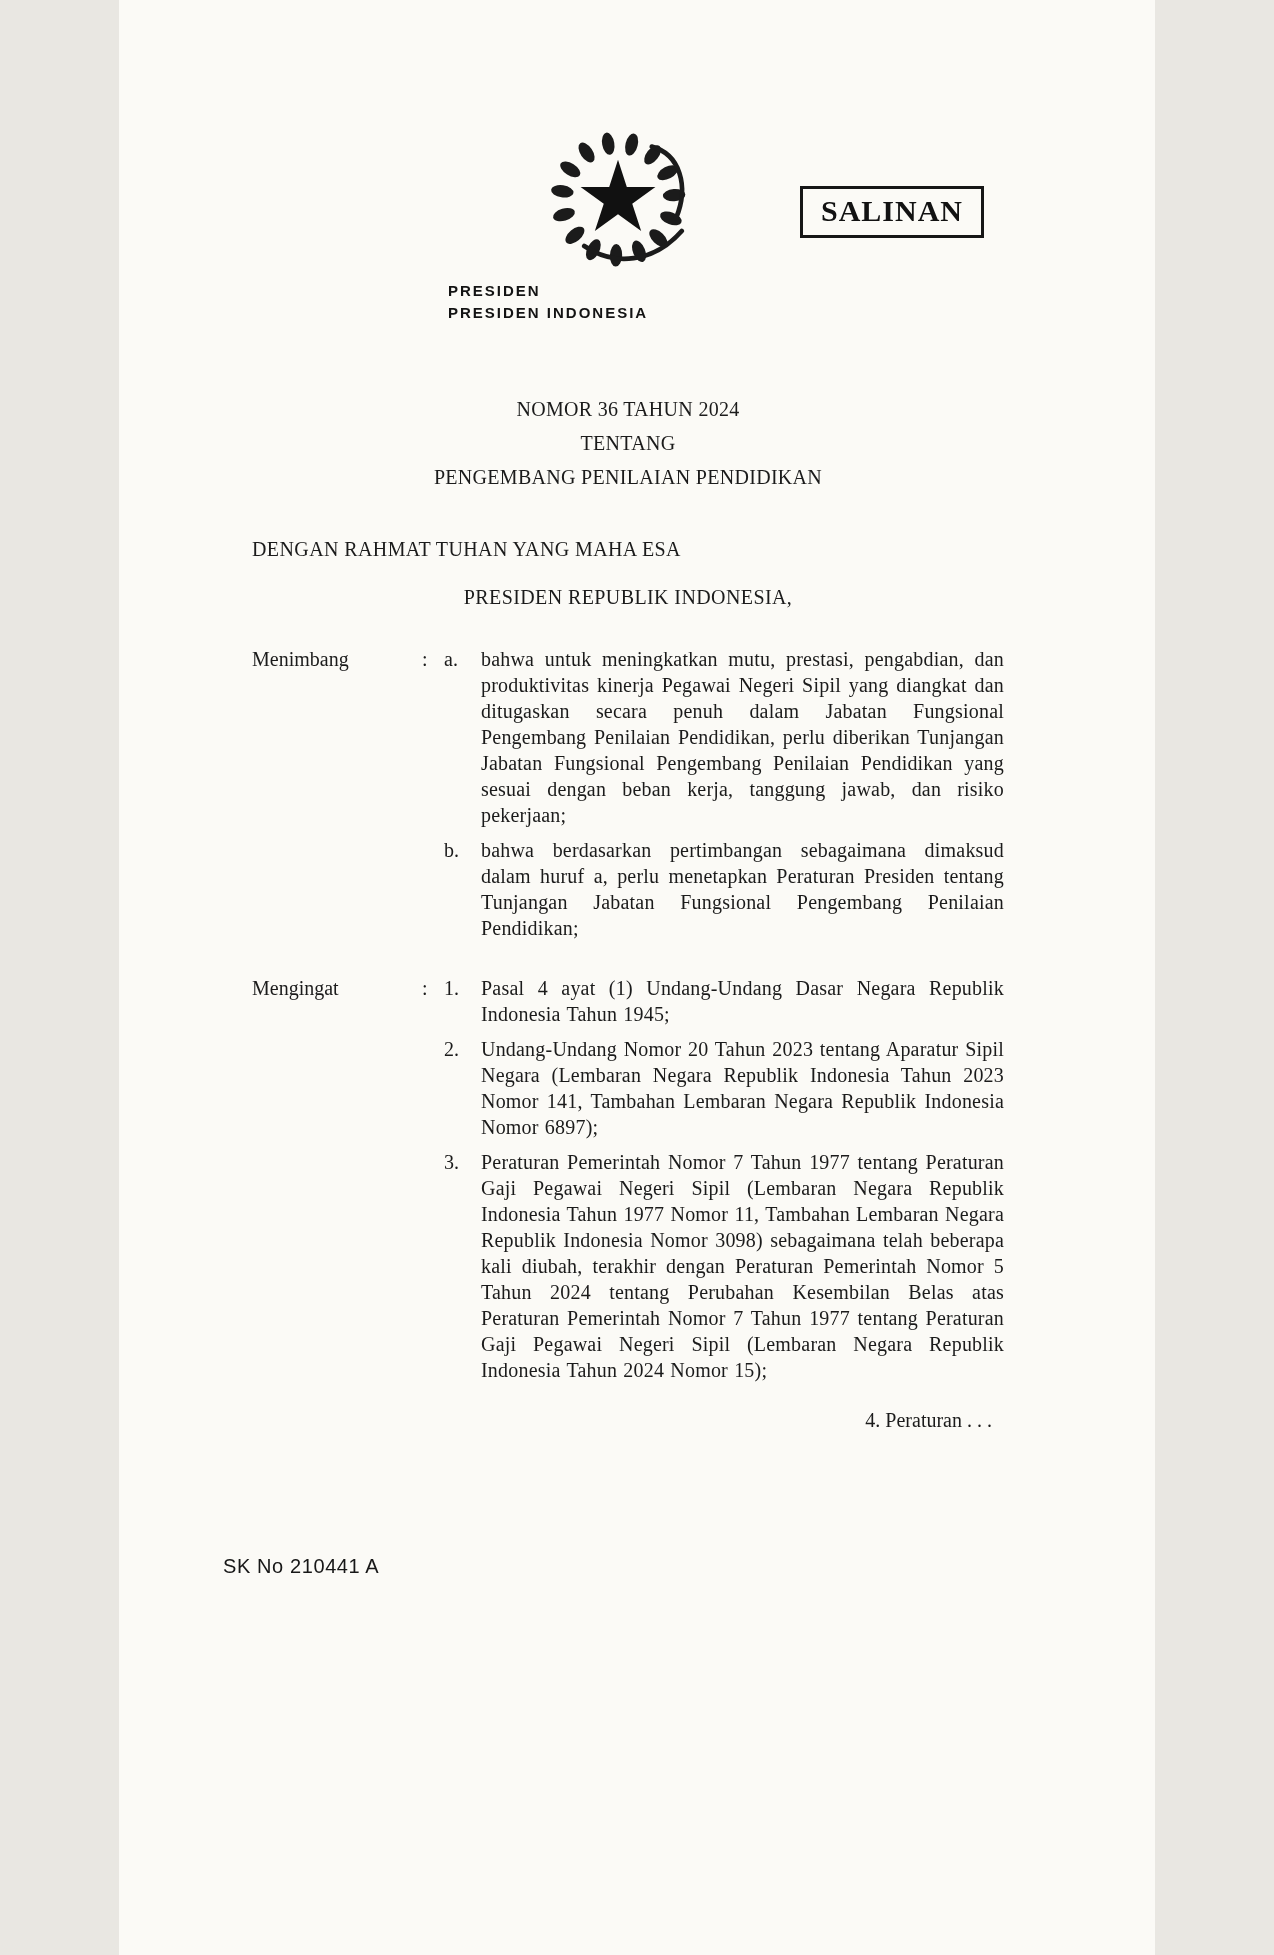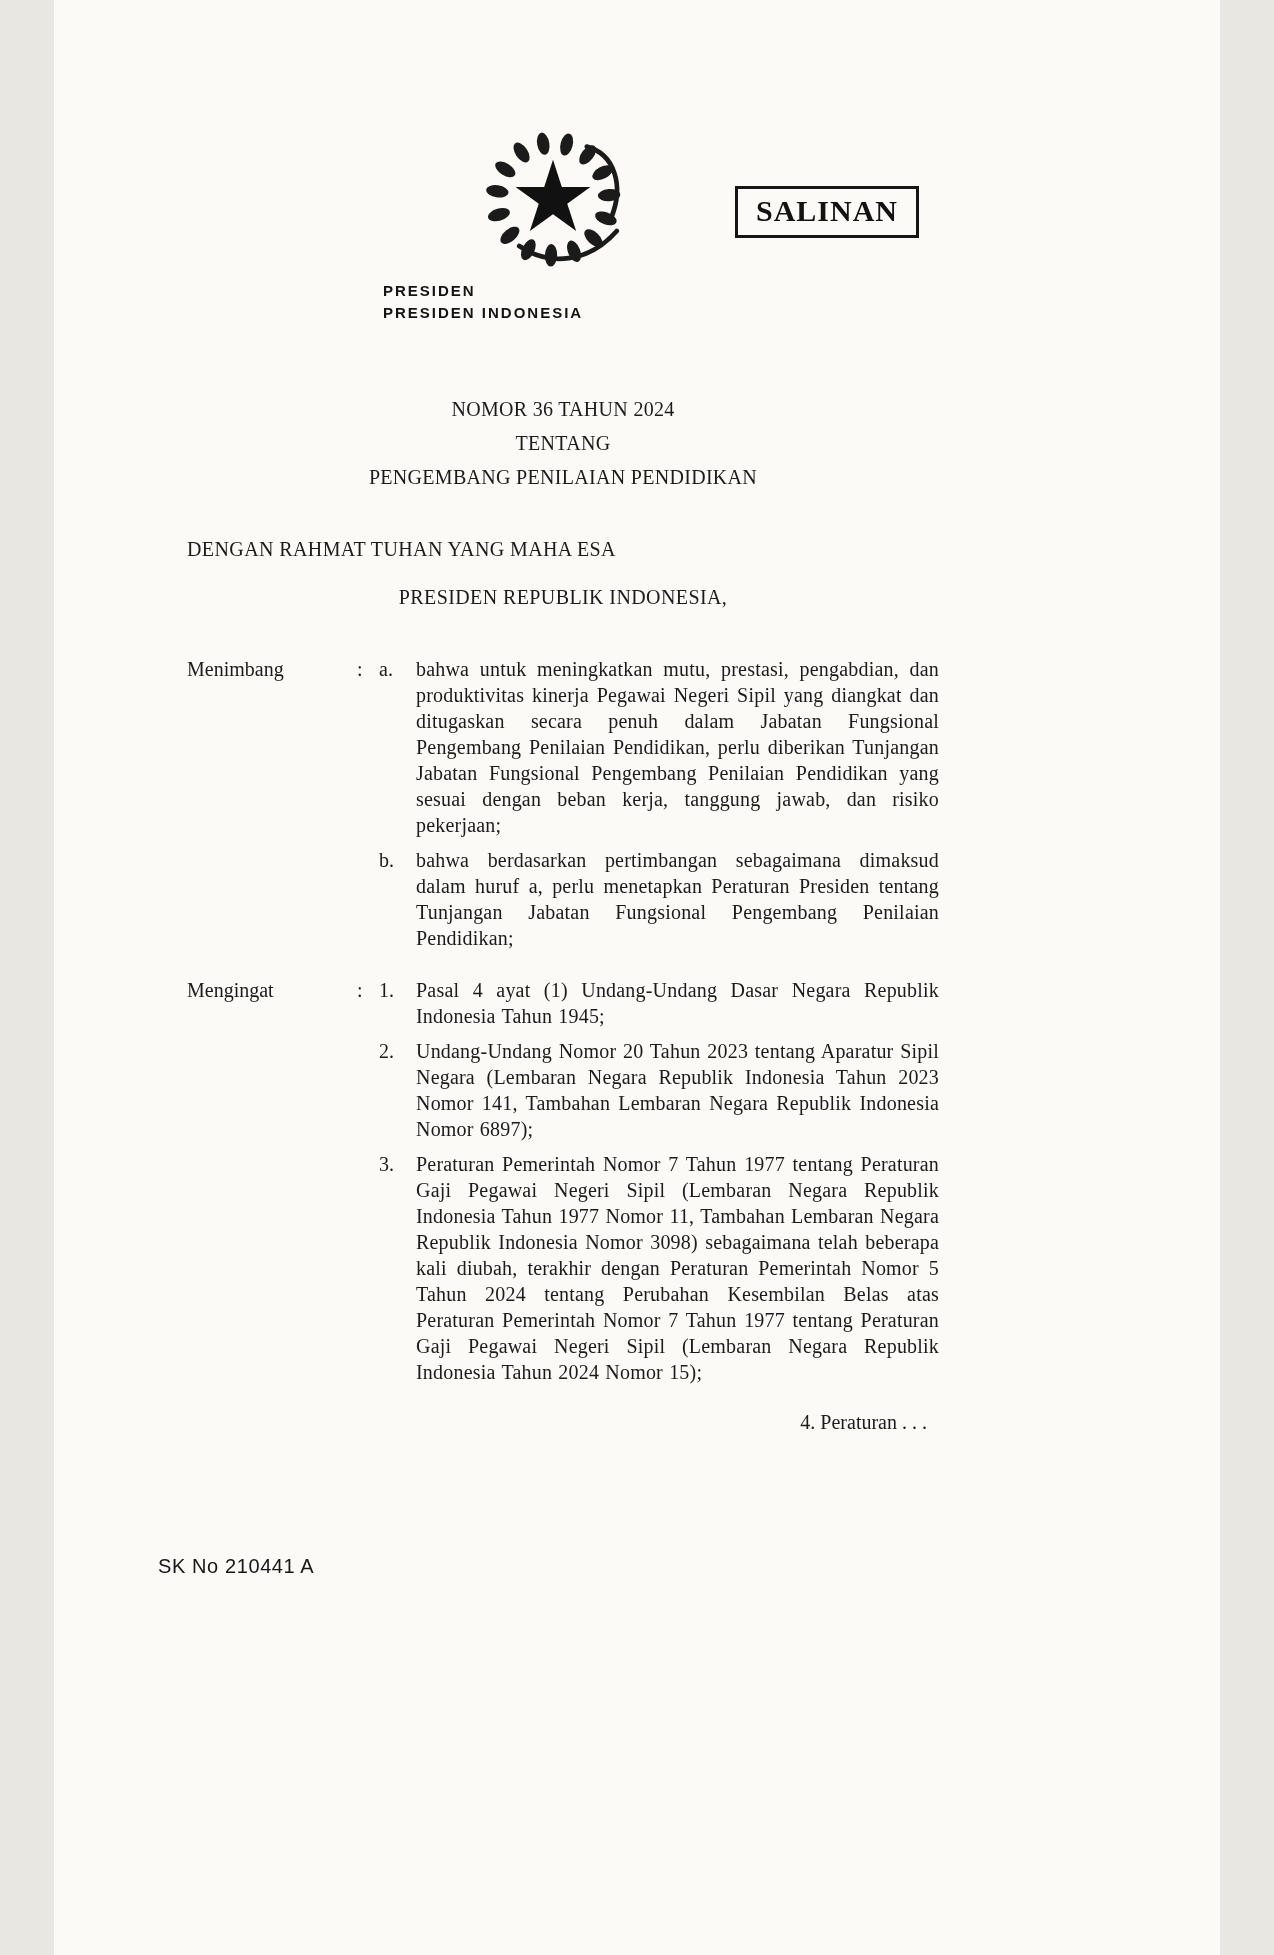--- a/index.html
+++ b/index.html
@@ -2,21 +2,21 @@
 <html><head>
 <meta charset="utf-8">
 <style>
   html, body {
     margin: 0;
     padding: 0;
     background: #e9e7e2;
   }
   .page {
     position: relative;
-    width: 1166px;
+    width: 1036px;
     height: 1955px;
     margin: 0 auto;
     background: #fbfaf6;
     font-family: "Liberation Serif", serif;
     color: #1c1c1c;
     overflow: hidden;
   }
   .emblem {
     position: absolute;
     left: 424px;
@@ -77,22 +77,22 @@
   .salutation {
     text-align: center;
     margin-top: 22px;
     line-height: 26px;
     letter-spacing: 0.4px;
   }
   .clause {
     display: flex;
     line-height: 26px;
   }
-  .clause-menimbang { margin-top: 46px; }
-  .clause-mengingat { margin-top: 26px; }
+  .clause-menimbang { margin-top: 36px; }
+  .clause-mengingat { margin-top: 34px; }
   .clause-label {
     width: 170px;
     flex: none;
   }
   .clause-colon {
     width: 22px;
     flex: none;
   }
   .clause-items {
     flex: 1;

